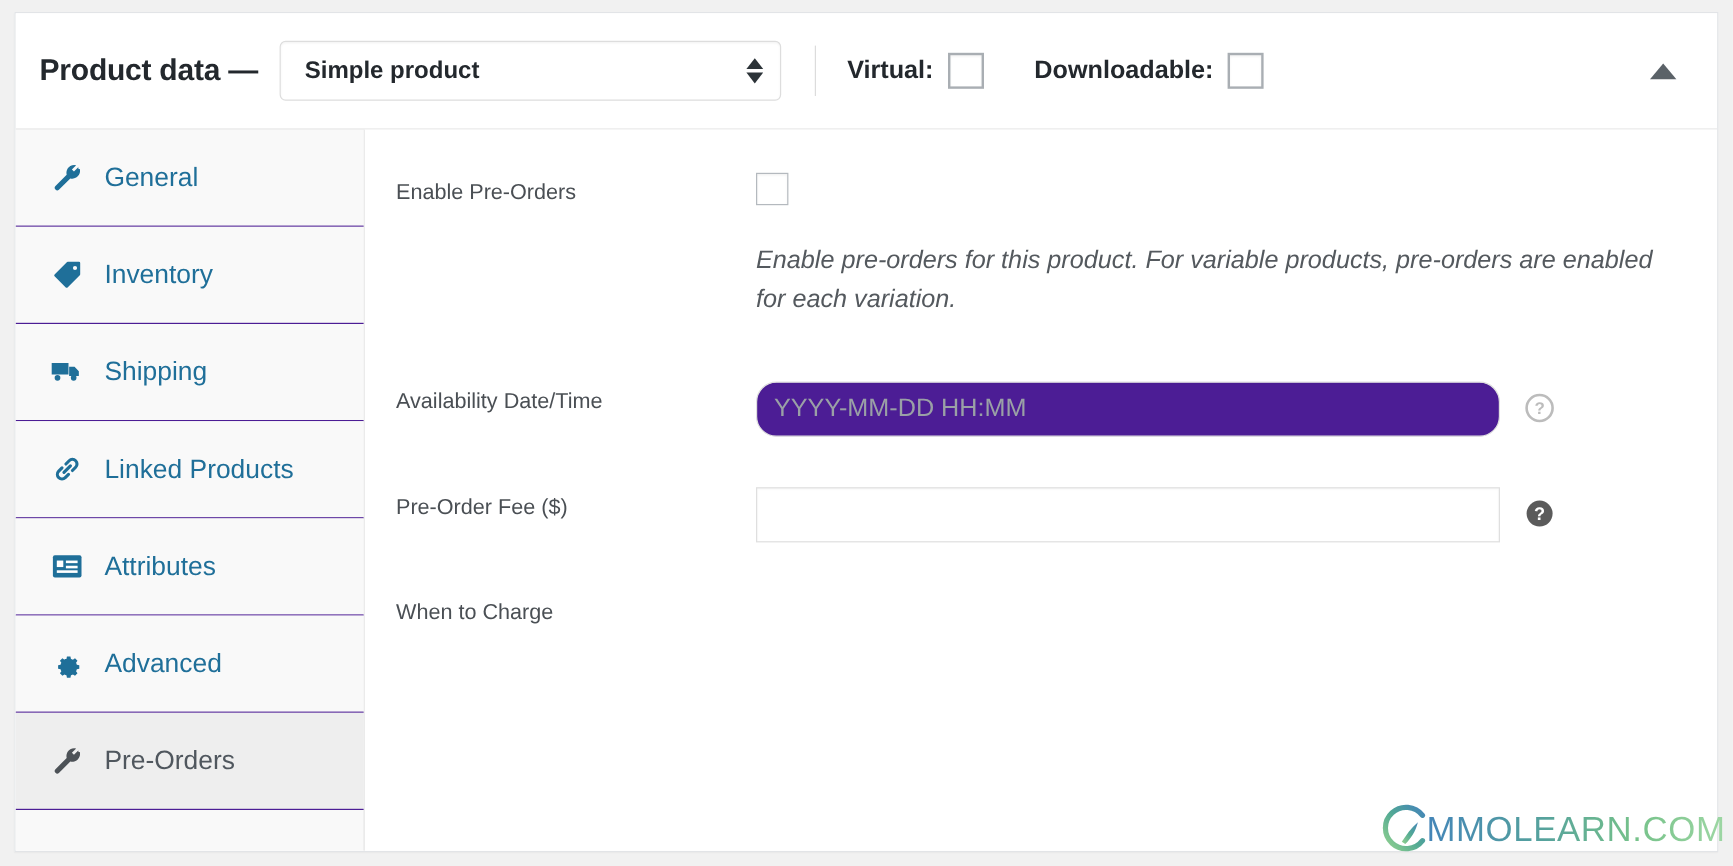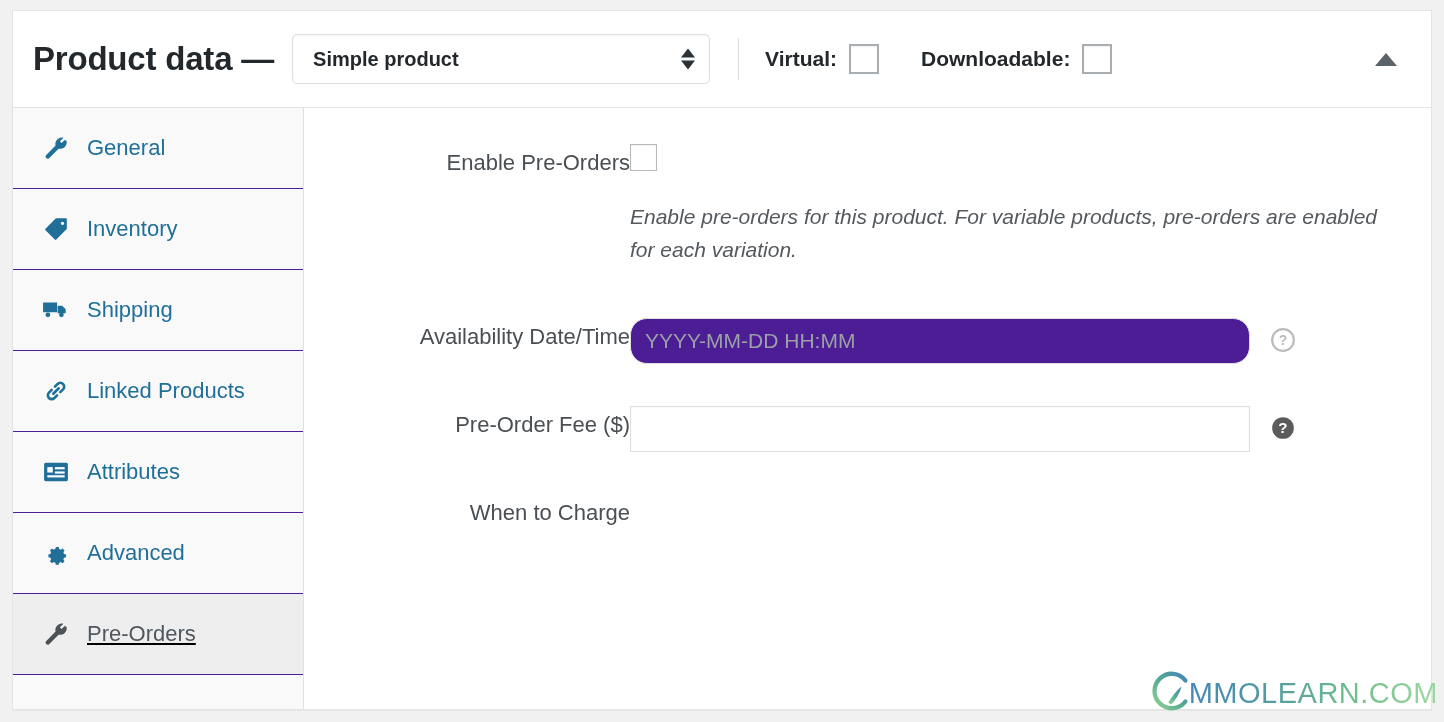--- a/index.html
+++ b/index.html
@@ -39,21 +39,21 @@
     height: 97px;
     box-sizing: border-box;
     border-bottom: 1px solid #e5e5e5;
     display: flex;
     align-items: center;
     padding: 0 22px 0 20px;
     background: #fff;
     position: relative;
   }
   .header-title {
-    font-size: 33px;
+    font-size: 25px;
     font-weight: bold;
     color: #23282d;
     letter-spacing: -0.2px;
     white-space: nowrap;
   }
   .product-type-select {
     margin-left: 18px;
     position: relative;
     width: 418px;
     height: 50px;
@@ -160,21 +160,20 @@
     display: flex;
     align-items: center;
     padding-left: 28px;
     box-sizing: border-box;
     border-bottom: 1px solid #4c1d95;
     cursor: pointer;
     background: #f9f9f9;
   }
   .tab-item.active {
     background: #eeeeee;
-    text-decoration: underline;
   }
   .tab-icon {
     width: 30px;
     height: 30px;
     display: flex;
     align-items: center;
     justify-content: center;
     margin-right: 16px;
     flex: 0 0 30px;
   }
@@ -194,26 +193,25 @@
     position: relative;
   }
   .form-row {
     display: flex;
     align-items: flex-start;
     padding-left: 26px;
   }
   .form-label {
     width: 300px;
     flex: 0 0 300px;
-    font-size: 22px;
+    font-size: 18px;
     color: #4a4f54;
     line-height: 1.2;
     padding-top: 6px;
     white-space: nowrap;
-    text-align: right;
   }
   .field-col { flex: 1; display: flex; align-items: flex-start; }
 
   .row-enable { margin-bottom: 0; }
   .desc-text {
     font-size: 21px;
     font-style: italic;
     color: #54595e;
     line-height: 1.55;
     width: 760px;

